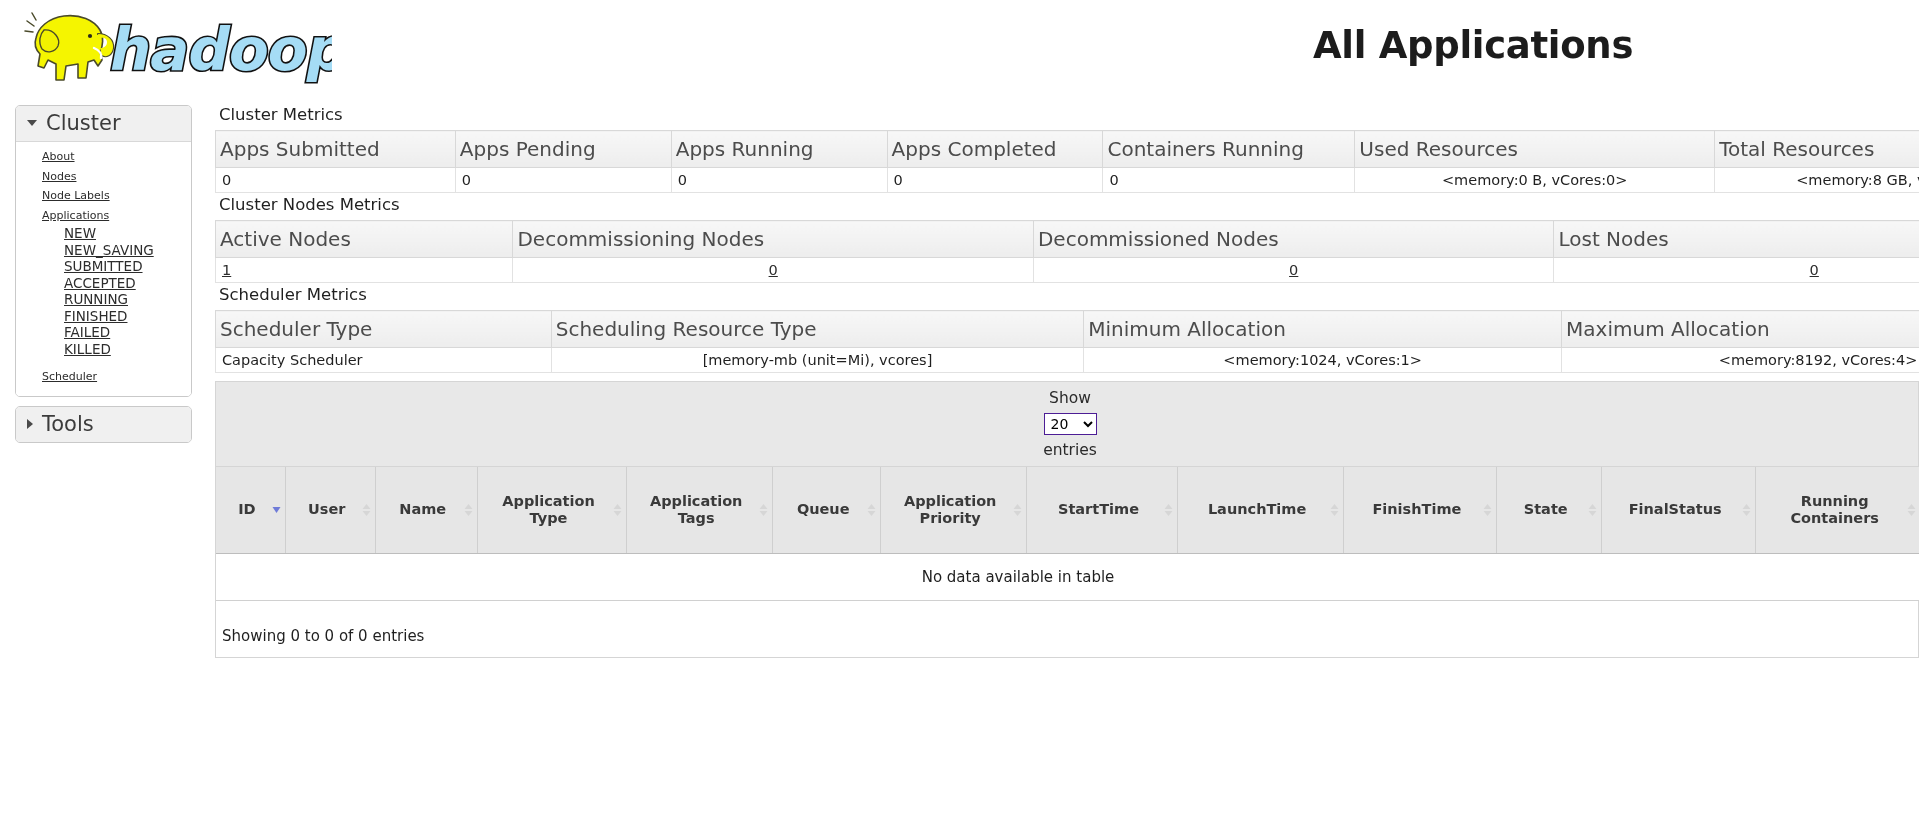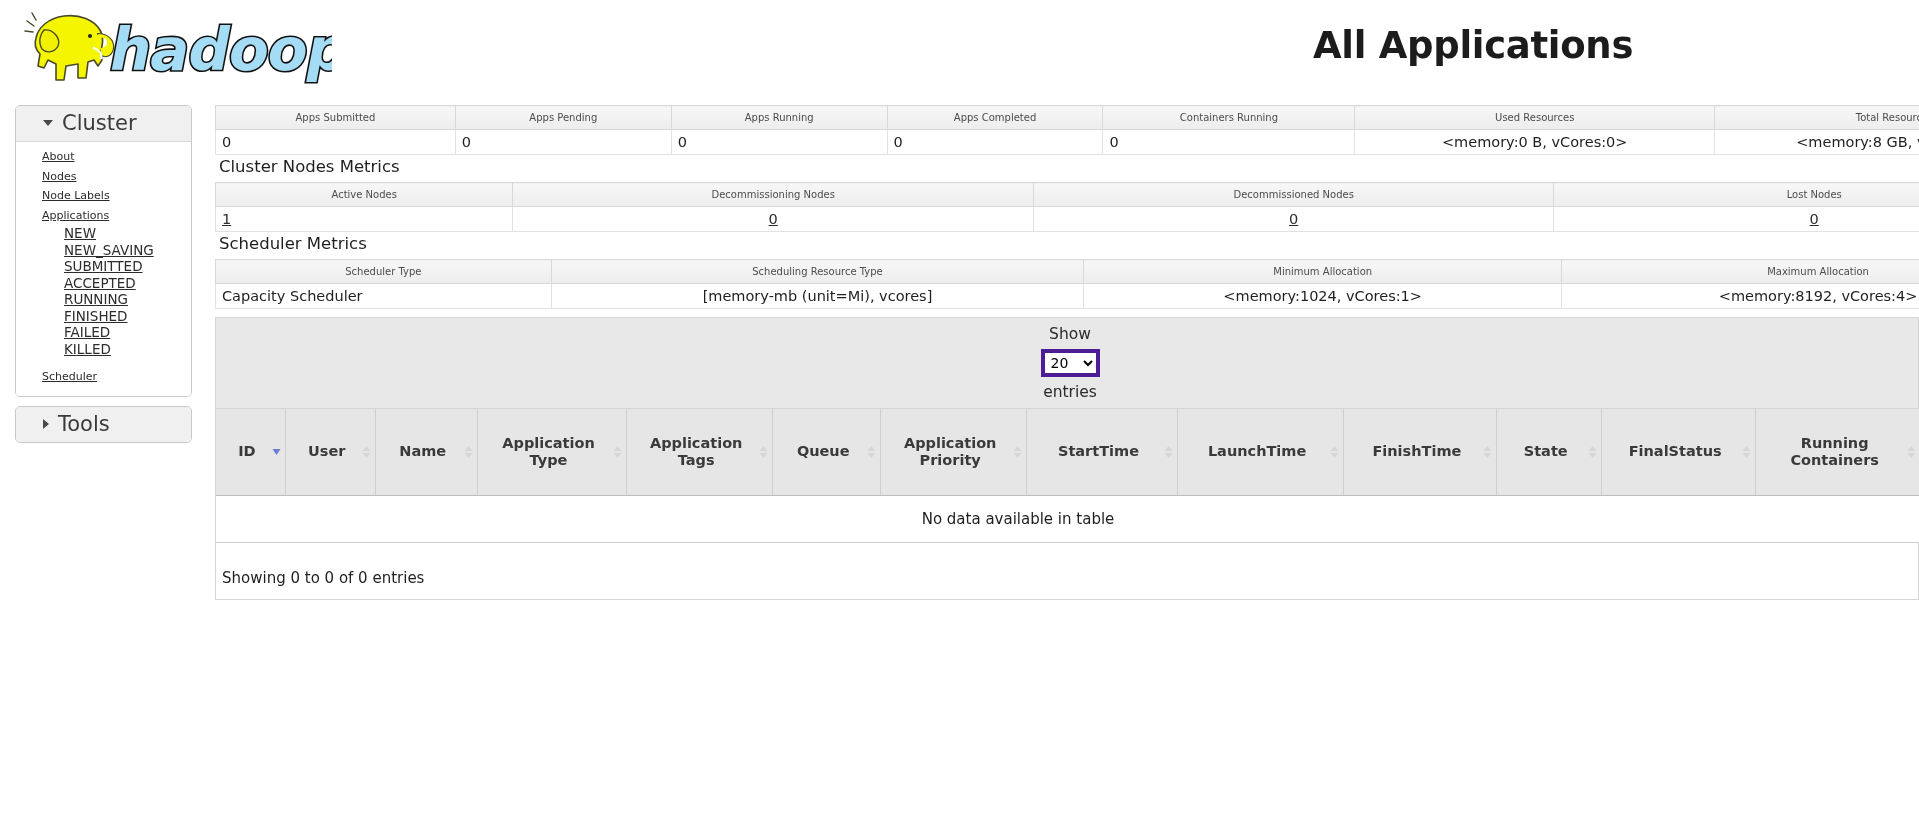--- a/index.html
+++ b/index.html
@@ -44,21 +44,21 @@
   .nav-block {
     border: 1px solid #c9c9c9;
     border-radius: 5px;
     background: #fff;
     margin-bottom: 9px;
     overflow: hidden;
   }
   .nav-head {
     background: #f0f0f0;
     border-bottom: 1px solid #d8d8d8;
-    padding: 5px 8px 6px 24px;
+    padding: 5px 8px 6px 8px;
     font-size: 21px;
     color: #3b3b3b;
     display: flex;
     align-items: center;
     font-family: "DejaVu Sans", sans-serif;
   }
   .nav-head.collapsed { border-bottom: none; }
   .tri {
     display: inline-block;
     width: 0; height: 0;
@@ -114,24 +114,24 @@
     border-collapse: collapse;
     table-layout: fixed;
     border: 1px solid #d0d0d0;
     background: #fff;
     margin-bottom: 2px;
   }
   table.metrics th {
     background: linear-gradient(#f7f7f7, #ededed);
     border: 1px solid #d8d8d8;
     font-weight: normal;
-    font-size: 10px;
+    font-size: 20px;
     color: #4c4c4c;
     padding: 6px 4px;
-    text-align: center;
+    text-align: left;
     white-space: nowrap;
     font-family: "DejaVu Sans", sans-serif;
     margin-top: 12px;
   }
   table.metrics td {
     border: 1px solid #e2e2e2;
     border-top: none;
     font-size: 14.5px;
     color: #1f1f1f;
     padding: 4px 6px;
@@ -162,21 +162,21 @@
     color: #2b2b2b;
     display: flex;
     align-items: center;
     gap: 6px;
     font-family: "DejaVu Sans", sans-serif;
     flex-direction: column;
   }
   #length-select {
     font-size: 14px;
     padding: 1px 2px;
-    border: 4px solid #4c1d95;
+    border: 1px solid #4c1d95;
     background: #fff;
     font-family: "DejaVu Sans", sans-serif;
   }
   table#apps-table {
     border-collapse: collapse;
     width: 1704px;
     table-layout: fixed;
   }
   table#apps-table th {
     background: #e6e6e6;
@@ -281,20 +281,21 @@
   <div class="nav-block">
     <div class="nav-head collapsed">
       <span class="tri tri-right"></span>
       <span>Tools</span>
     </div>
   </div>
 </div>
 
 <div id="main">
 
+  <div class="section-title">Cluster Metrics</div>
   <table class="metrics" style="width:1860px">
     <colgroup>
       <col style="width:200px">
         <col style="width:180px">
         <col style="width:180px">
       <col style="width:180px">
         <col style="width:210px">
         <col style="width:300px">
         <col style="width:300px">
     </colgroup>

